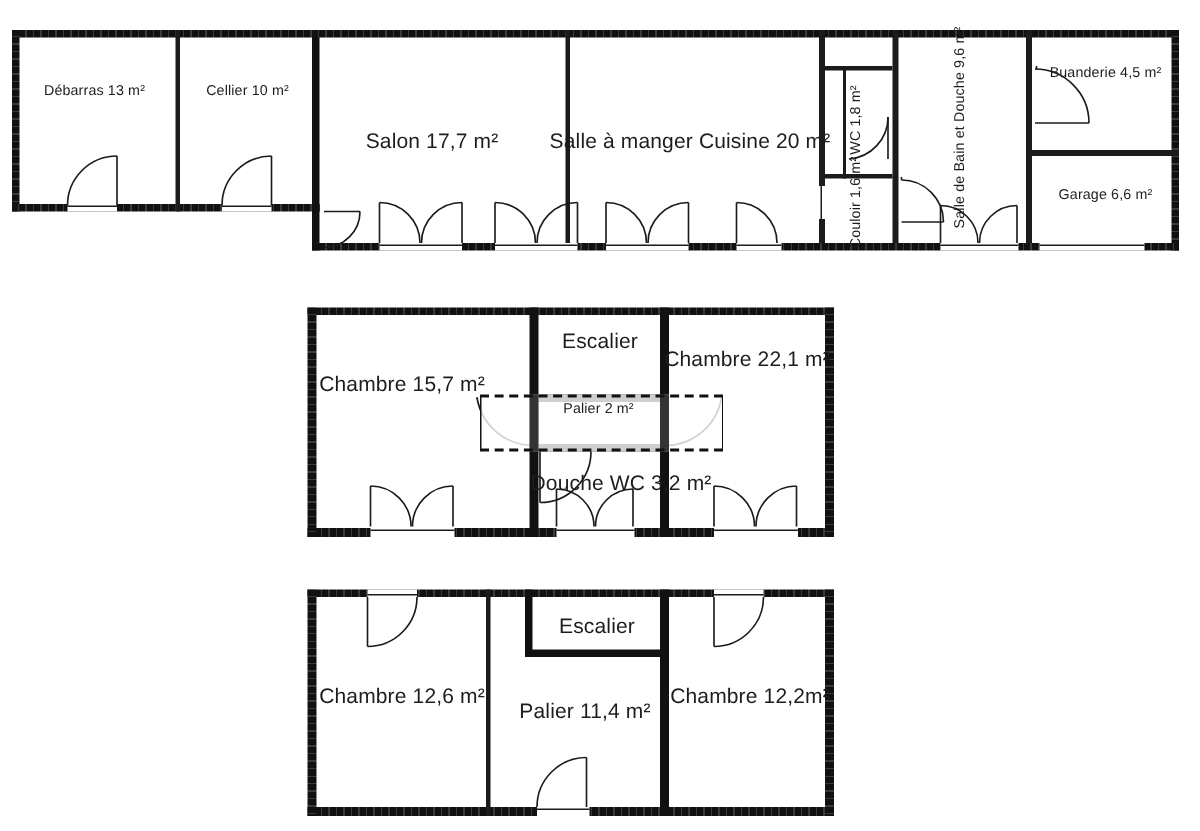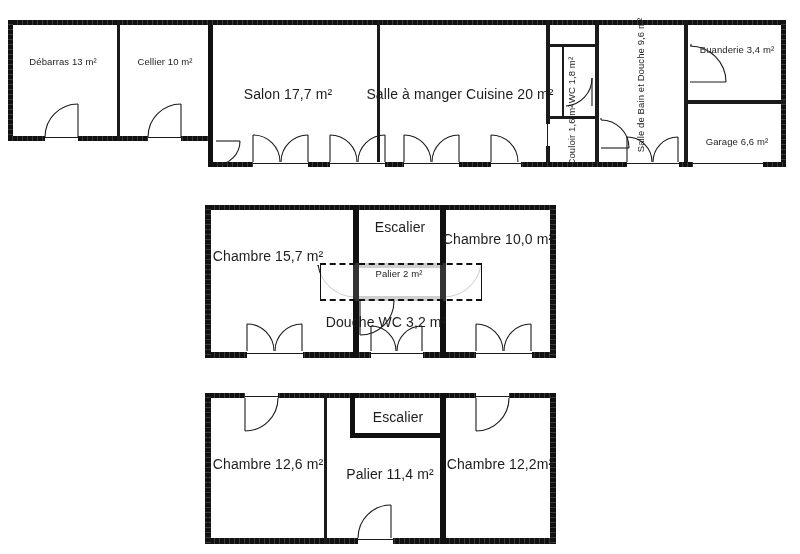--- a/index.html
+++ b/index.html
@@ -161,22 +161,22 @@
     <div class="wall wall-thin" style="left:688px; top:100px; width:98px; height:0px;"></div>
 
     <div class="door" style="left:690px; top:44px;">
       <svg width="40" height="40" viewBox="0 0 40 40">
         <line x1="1" y1="0" x2="1" y2="2"></line>
         <line x1="0" y1="38" x2="36" y2="38"></line>
         <path d="M 0 2 A 36 36 0 0 1 36 38"></path>
       </svg>
     </div>
 
-    <div class="label" style="left:737px; top:50px;">Buanderie 3,4 m²</div>
-    <div class="label" style="left:737px; top:142px;">Garage 6,6 m²</div>
+    <div class="label" style="left:737px; top:50px;">Buanderie 4,5 m²</div>
+    <div class="label" style="left:737px; top:131px;">Garage 6,6 m²</div>
 
     <div class="label lg" style="left:288px; top:94px;">Salon 17,7 m²</div>
     <div class="label lg" style="left:460px; top:94px;">Salle à manger Cuisine 20 m²</div>
 
     <div class="door" style="left:216px; top:141px;">
       <svg width="26" height="26" viewBox="0 0 26 26">
         <line x1="0" y1="0" x2="24" y2="0"></line>
         <path d="M 24 0 A 24 24 0 0 1 0 24"></path>
       </svg>
     </div>
@@ -343,22 +343,22 @@
     <div class="door" style="left:504px; top:324px;">
       <svg width="28" height="28" viewBox="0 0 28 28">
         <line x1="27" y1="0" x2="27" y2="27"></line>
         <path d="M 0 27 A 27 27 0 0 1 27 0"></path>
       </svg>
     </div>
 
     <div class="label lg" style="left:268px; top:256px;">Chambre 15,7 m²</div>
     <div class="label lg" style="left:400px; top:227px;">Escalier</div>
     <div class="label" style="left:399px; top:274px; z-index:6;">Palier  2 m²</div>
-    <div class="label lg" style="left:498px; top:239px;">Chambre 10,0 m²</div>
-    <div class="label lg" style="left:386px; top:322px;">Douche WC 3,2 m²</div>
+    <div class="label lg" style="left:498px; top:239px;">Chambre 22,1 m²</div>
+    <div class="label lg" style="left:414px; top:322px;">Douche WC 3,2 m²</div>
   </div>
 
   <div>
     <div class="wall wall-h" style="left:205px; top:393px; width:351px; height:5px;"></div>
     <div class="wall wall-h" style="left:205px; top:538px; width:351px; height:6px;"></div>
     <div class="wall wall-v" style="left:205px; top:393px; width:6px; height:151px;"></div>
     <div class="wall wall-v" style="left:550px; top:393px; width:6px; height:151px;"></div>
 
     <div class="wall wall-thin" style="left:324px; top:393px; width:3px; height:151px;"></div>
     <div class="wall wall-solid" style="left:440px; top:393px; width:6px; height:151px;"></div>

